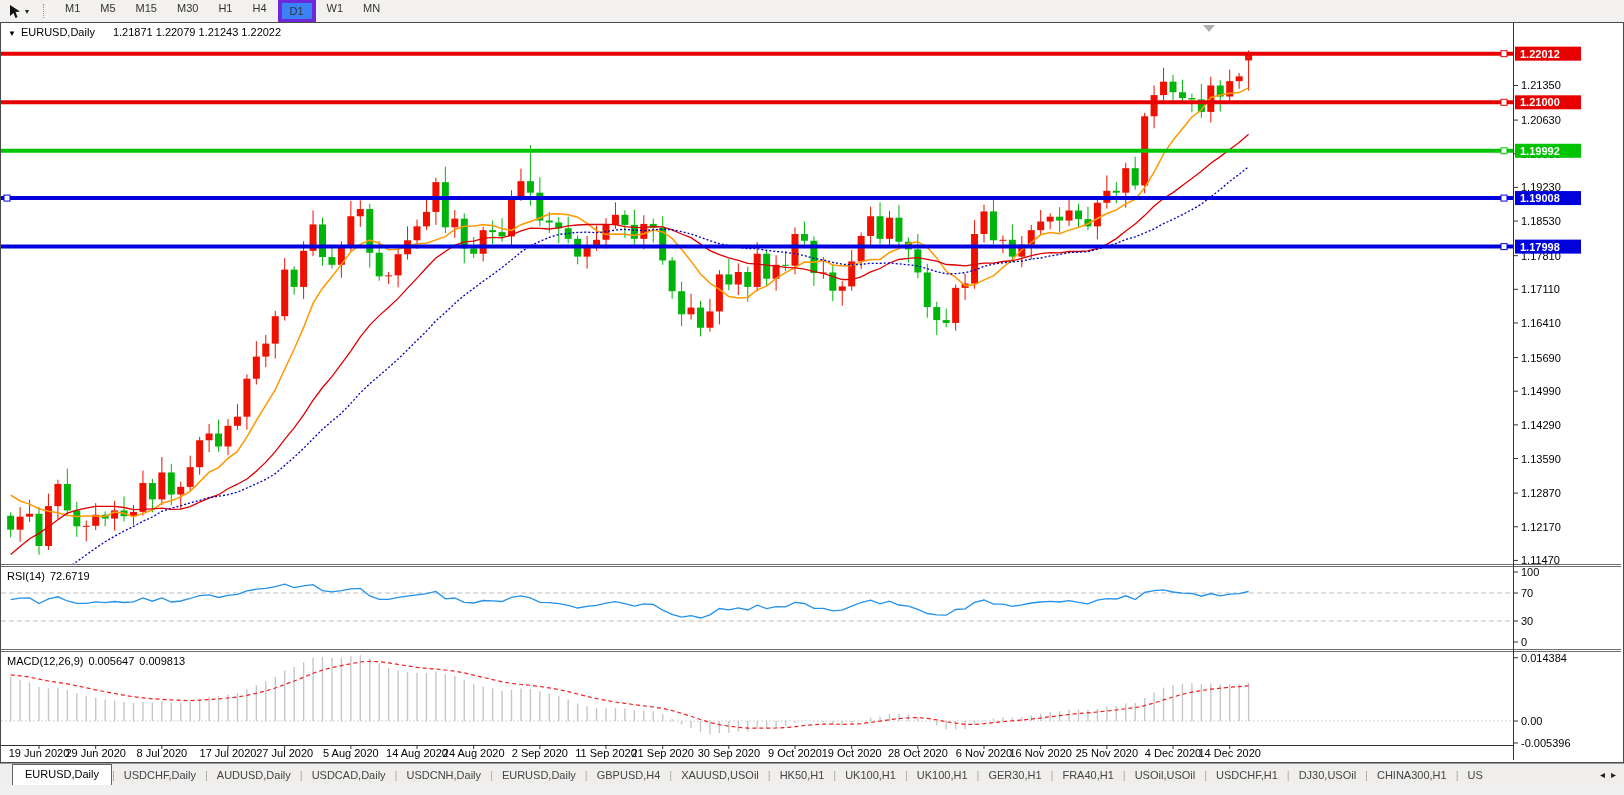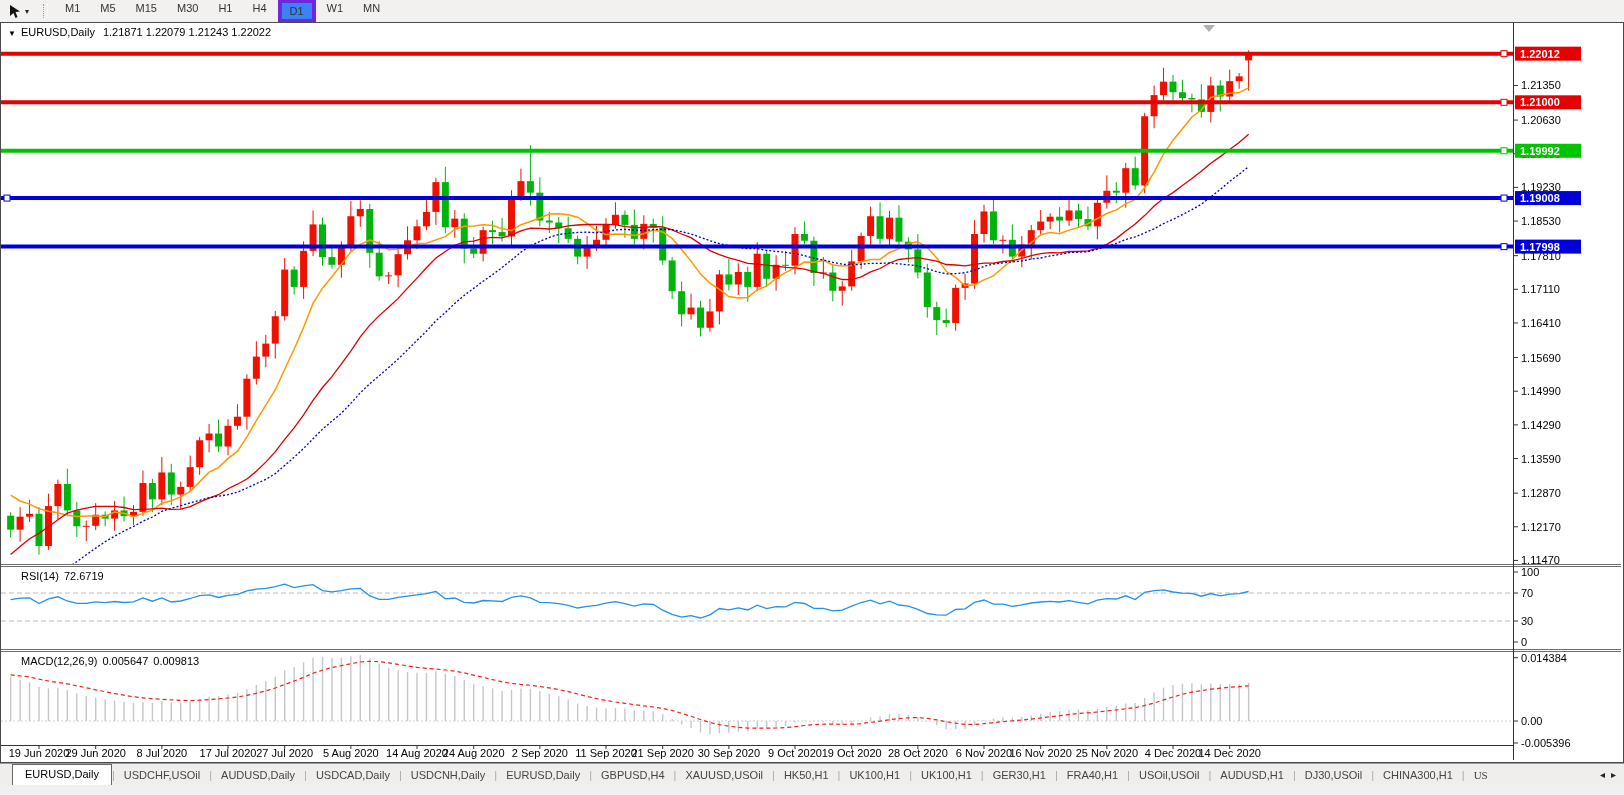--- a/index.html
+++ b/index.html
@@ -9,30 +9,30 @@
   .tool-btn{display:flex;align-items:center;padding:1px 4px;margin-left:4px;}
   .tool-btn .dd{font-size:8px;color:#222;margin-left:3px;}
   .grip{width:3px;height:14px;margin:0 7px 0 10px;border-left:1px dotted #999;border-right:1px dotted #fff;}
   .tf{font-size:11px;color:#333;padding:2px 8px;margin:0 1px;border:1px solid transparent;cursor:default;}
   .tf.active{background:#3b82f6;border:4px solid #6d28d9;}
   .chart-window{position:absolute;left:0;top:22px;width:1622px;height:739px;
     background:#fff;border:1px solid #4a4a4a;}
   #chart-svg{display:block;position:absolute;left:0;top:0;}
   .chart-title{position:absolute;left:7px;top:3px;font-size:11px;color:#000;}
   .chart-title .caret{font-size:8px;margin-right:5px;}
-  .chart-title .ohlc{margin-left:8px;}
-  .ind-label{position:absolute;font-size:11px;color:#000;left:20px;}
+  .chart-title .ohlc{margin-left:18px;}
+  .ind-label{position:absolute;font-size:11px;color:#000;left:6px;}
   .ind-label span{margin-right:5px;}
   svg text{font-family:"Liberation Sans",sans-serif;}
   .tabbar{position:absolute;left:0;top:763px;width:1624px;height:22px;background:#efeeec;
     border-top:1px solid #9a9a9a;display:flex;align-items:flex-end;padding-left:12px;box-sizing:border-box;
     overflow:hidden;white-space:nowrap;}
   .tab{font-size:11px;color:#444;padding:3px 9px 4px 9px;flex:none;}
   .tab.active{background:#fff;color:#000;border:1px solid #666;border-bottom:none;padding:3px 12px 5px 12px;}
-  .tab.clip{max-width:20px;overflow:hidden;font-family:Liberation Serif, serif;}
+  .tab.clip{max-width:20px;overflow:hidden;}
   .tsep{color:#aaa;font-size:11px;flex:none;padding-bottom:4px;}
   .tab-arrows{position:absolute;right:2px;top:765px;height:18px;display:flex;align-items:center;
     background:#efeeec;padding:0 3px;}
   .tab-arrows span{font-size:10px;color:#222;margin:0 3px;}
   .statusbar{position:absolute;left:0;top:785px;width:1624px;height:10px;background:#f0f0f0;}
 </style>
 </head>
 <body>
 
 <div class="toolbar">
@@ -597,21 +597,21 @@
     <span>RSI(14)</span><span>72.6719</span>
   </div>
   <div class="ind-label" style="top:632px">
     <span>MACD(12,26,9)</span><span>0.005647</span><span>0.009813</span>
   </div>
 </div>
 
 <div class="tabbar">
     <div class="tab active">EURUSD,Daily</div>
     <span class="tsep">|</span>
-    <div class="tab">USDCHF,USOil</div>
+    <div class="tab">USDCHF,Daily</div>
     <span class="tsep">|</span>
     <div class="tab">AUDUSD,Daily</div>
     <span class="tsep">|</span>
     <div class="tab">USDCAD,Daily</div>
     <span class="tsep">|</span>
     <div class="tab">USDCNH,Daily</div>
     <span class="tsep">|</span>
     <div class="tab">EURUSD,Daily</div>
     <span class="tsep">|</span>
     <div class="tab">GBPUSD,H4</div>
@@ -623,21 +623,21 @@
     <div class="tab">UK100,H1</div>
     <span class="tsep">|</span>
     <div class="tab">UK100,H1</div>
     <span class="tsep">|</span>
     <div class="tab">GER30,H1</div>
     <span class="tsep">|</span>
     <div class="tab">FRA40,H1</div>
     <span class="tsep">|</span>
     <div class="tab">USOil,USOil</div>
     <span class="tsep">|</span>
-    <div class="tab">AUDUSD,H1</div>
+    <div class="tab">USDCHF,H1</div>
     <span class="tsep">|</span>
     <div class="tab">DJ30,USOil</div>
     <span class="tsep">|</span>
     <div class="tab">CHINA300,H1</div>
     <span class="tsep">|</span>
     <div class="tab clip">US</div>
   </div>
 <div class="tab-arrows">
   <span>◂</span>
   <span>▸</span>

